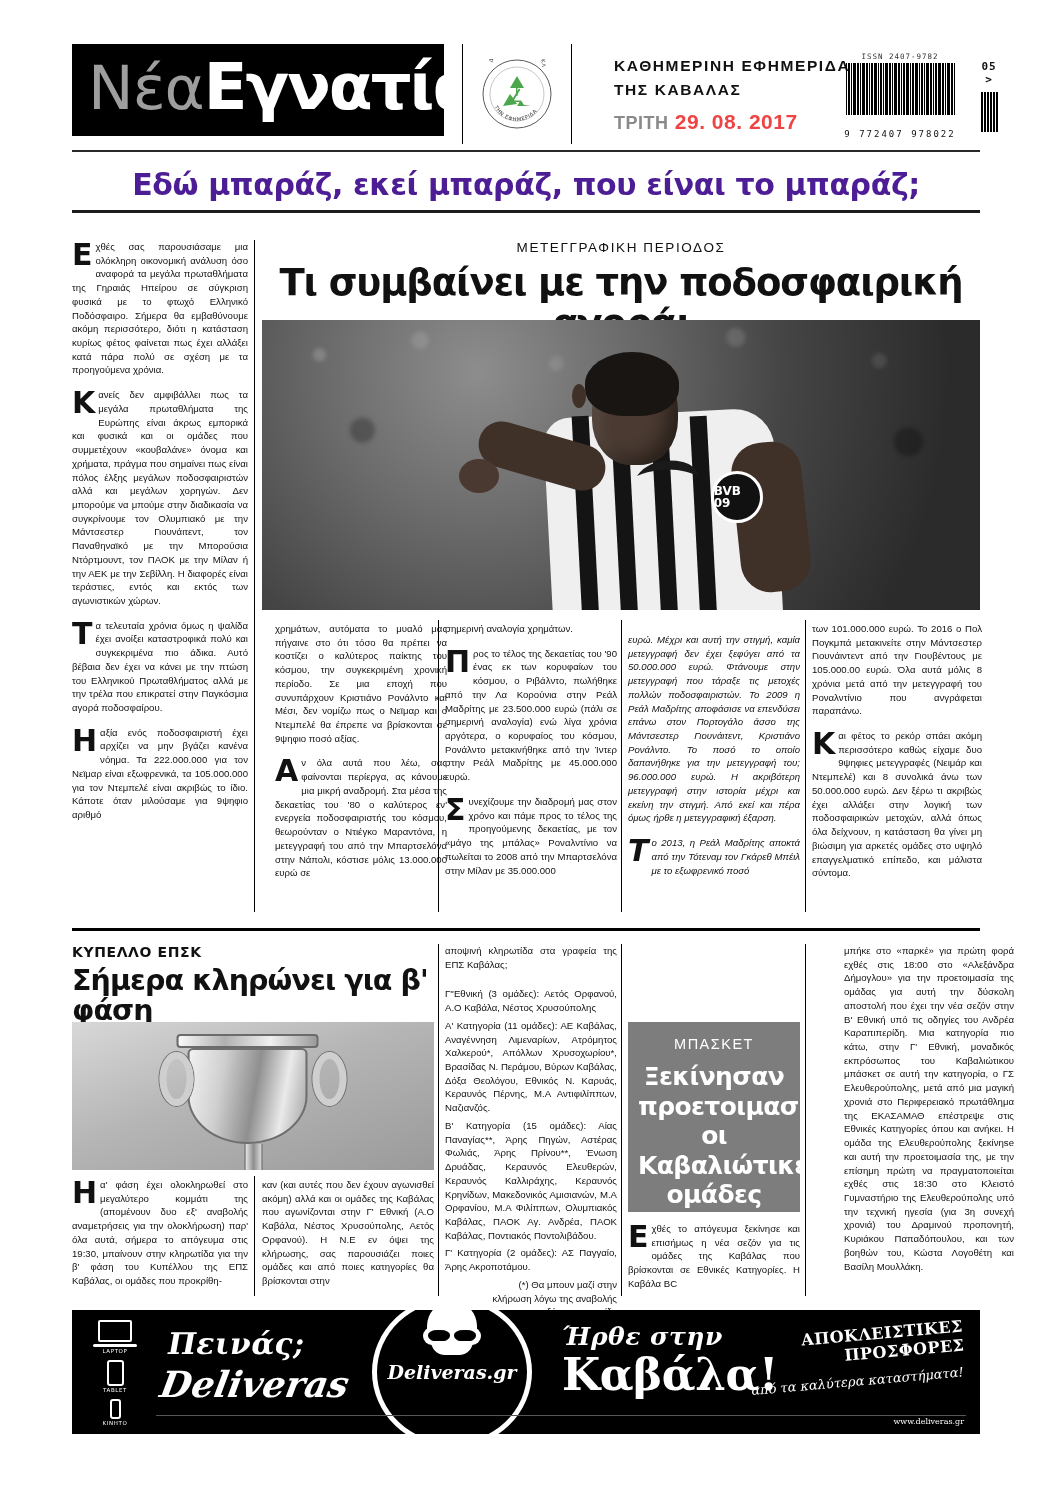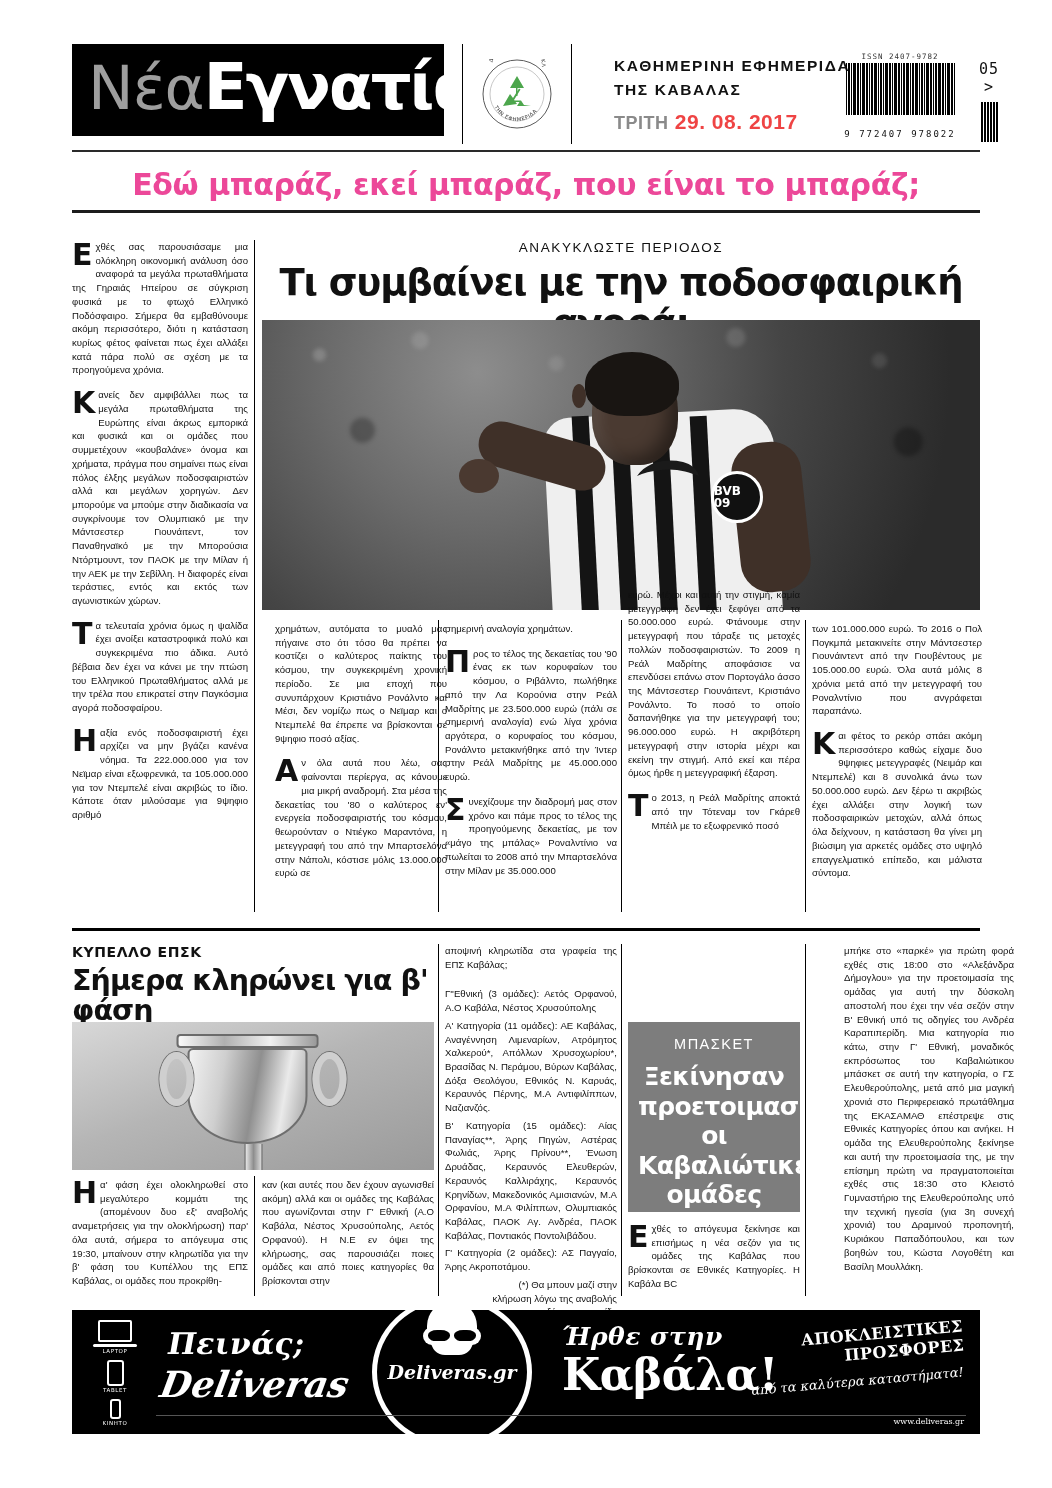--- a/index.html
+++ b/index.html
@@ -30,28 +30,28 @@
   .mast-date .dow { color:#8a8a8a; font-weight:700; font-size:18px; }
   .mast-date .dnum { color:#ef4444; font-weight:700; }
   .barcode-wrap { position:absolute; right:0; top:8px; width:160px; text-align:center; }
   .issn { font-family:"DejaVu Sans Mono", monospace; font-size:7.5px; letter-spacing:1px; color:#333; }
   .bars { height:52px; display:flex; align-items:flex-end; justify-content:center; gap:1px; margin-top:2px; }
   .bars i { display:block; background:#000; width:2px; height:52px; }
   .bars i.t { width:1px; }
   .bars i.w { width:3px; }
   .barnum { font-family:"DejaVu Sans Mono", monospace; font-size:9px; letter-spacing:2px; margin-top:14px; }
   .addon { position:absolute; right:-22px; top:8px; width:26px; }
-  .addon .lab { font-family:"DejaVu Sans Mono", monospace; font-size:15px; letter-spacing:1px;}
+  .addon .lab { font-family:"DejaVu Sans Mono", monospace; font-size:11px; letter-spacing:1px;font-weight:bold;}
   .addon .bars2 { height:46px; display:flex; align-items:flex-end; gap:1px; justify-content:center; }
   .addon .bars2 i { background:#000; width:2px; height:40px; }
 
   
   .rule-thin { position:absolute; left:72px; width:908px; height:2px; background:#2a2a2a; }
   .banner { position:absolute; left:72px; top:160px; width:908px; height:48px; display:flex; align-items:center; justify-content:center; }
-  .banner-text { color:#ec4899; font-size:30px; font-weight:700; letter-spacing:-0.4px; font-family:"DejaVu Sans", sans-serif; }
+  .banner-text { color:#4c1d95; font-size:30px; font-weight:700; letter-spacing:-0.4px; font-family:"DejaVu Sans", sans-serif; }
 
   
   .kicker { font-size:13.5px; letter-spacing:1.6px; font-weight:400; text-align:center; color:#111; }
   .headline { font-size:37px; font-weight:700; letter-spacing:-1.1px; text-align:center; line-height:1.12; font-family:"DejaVu Sans", sans-serif; margin-top:7px; }
 
   .col-rule { position:absolute; width:1px; background:#000; }
 
   .col { position:absolute; font-size:9.6px; line-height:1.43; text-align:justify; color:#111; }
   .col p { margin:0 0 11px 0; text-indent:0; }
   .col p.drop::first-letter {
@@ -234,21 +234,21 @@
   </div>
 
   <div class="rule-thin" style="top:150px;"></div>
   <div class="rule-thin" style="top:210px;height:3px;background:#1c1c1c;"></div>
 
   <div class="banner">
     <span class="banner-text">Εδώ μπαράζ, εκεί μπαράζ, που είναι το μπαράζ;</span>
   </div>
 
   <div style="position:absolute;left:262px;top:240px;width:718px;">
-    <div class="kicker">ΑΝΑΚΥΚΛΩΣΤΕ ΠΕΡΙΟΔΟΣ</div>
+    <div class="kicker">ΜΕΤΕΓΓΡΑΦΙΚΗ ΠΕΡΙΟΔΟΣ</div>
     <div class="headline">Τι συμβαίνει με την ποδοσφαιρική αγορά;</div>
   </div>
 
   <div class="photo" style="left:262px;top:320px;width:718px;height:290px;">
     <div class="sky"></div>
     <div class="crowd"></div>
     <div class="ply ply-torso"></div>
     <div class="stripe" style="left:44%;top:33%;width:17px;height:244px;transform:rotate(-3deg);"></div>
     <div class="stripe" style="left:49.5%;top:33%;width:17px;height:244px;transform:rotate(-3deg);"></div>
     <div class="stripe" style="left:55%;top:33%;width:17px;height:244px;transform:rotate(-3deg);"></div>
@@ -281,21 +281,21 @@
     <p>χρημάτων, αυτόματα το μυαλό μας πήγαινε στο ότι τόσο θα πρέπει να κοστίζει ο καλύτερος παίκτης του κόσμου, την συγκεκριμένη χρονική περίοδο. Σε μια εποχή που συνυπάρχουν Κριστιάνο Ρονάλντο και Μέσι, δεν νομίζω πως ο Νεϊμαρ και ο Ντεμπελέ θα έπρεπε να βρίσκονται σε 9ψηφιο ποσό αξίας.</p>
     <p class="drop">Αν όλα αυτά που λέω, σας φαίνονται περίεργα, ας κάνουμε μια μικρή αναδρομή. Στα μέσα της δεκαετίας του '80 ο καλύτερος εν' ενεργεία ποδοσφαιριστής του κόσμου, θεωρούνταν ο Ντιέγκο Μαραντόνα, η μετεγγραφή του από την Μπαρτσελόνα στην Νάπολι, κόστισε μόλις 13.000.000 ευρώ σε</p>
   </div>
 
   <div class="col" style="left:445px;top:622px;width:172px;height:290px;">
     <p>σημερινή αναλογία χρημάτων.</p>
     <p class="drop">Προς το τέλος της δεκαετίας του '90 ένας εκ των κορυφαίων του κόσμου, ο Ριβάλντο, πωλήθηκε από την Λα Κορούνια στην Ρεάλ Μαδρίτης με 23.500.000 ευρώ (πάλι σε σημερινή αναλογία) ενώ λίγα χρόνια αργότερα, ο κορυφαίος του κόσμου, Ρονάλντο μετακινήθηκε από την Ίντερ στην Ρεάλ Μαδρίτης με 45.000.000 ευρώ.</p>
     <p class="drop">Συνεχίζουμε την διαδρομή μας στον χρόνο και πάμε προς το τέλος της προηγούμενης δεκαετίας, με τον «μάγο της μπάλας» Ροναλντίνιο να πωλείται το 2008 από την Μπαρτσελόνα στην Μίλαν με 35.000.000</p>
   </div>
 
-  <div class="col" style="left:628px;top:588px;width:172px;height:290px;">
+  <div class="col" style="left:628px;top:633px;width:172px;height:290px;font-style:italic;">
     <p>ευρώ. Μέχρι και αυτή την στιγμή, καμία μετεγγραφή δεν έχει ξεφύγει από τα 50.000.000 ευρώ. Φτάνουμε στην μετεγγραφή που τάραξε τις μετοχές πολλών ποδοσφαιριστών. Το 2009 η Ρεάλ Μαδρίτης αποφάσισε να επενδύσει επάνω στον Πορτογάλο άσσο της Μάντσεστερ Γιουνάιτεντ, Κριστιάνο Ρονάλντο. Το ποσό το οποίο δαπανήθηκε για την μετεγγραφή του; 96.000.000 ευρώ. Η ακριβότερη μετεγγραφή στην ιστορία μέχρι και εκείνη την στιγμή. Από εκεί και πέρα όμως ήρθε η μετεγγραφική έξαρση.</p>
     <p class="drop">Το 2013, η Ρεάλ Μαδρίτης αποκτά από την Τότεναμ τον Γκάρεθ Μπέιλ με το εξωφρενικό ποσό</p>
   </div>
 
   <div class="col" style="left:812px;top:622px;width:170px;height:290px;">
     <p>των 101.000.000 ευρώ. Το 2016 ο Πολ Πογκμπά μετακινείτε στην Μάντσεστερ Γιουνάιντεντ από την Γιουβέντους με 105.000.00 ευρώ. Όλα αυτά μόλις 8 χρόνια μετά από την μετεγγραφή του Ροναλντίνιο που ανγράφεται παραπάνω.</p>
     <p class="drop">Και φέτος το ρεκόρ σπάει ακόμη περισσότερο καθώς είχαμε δυο 9ψηφιες μετεγγραφές (Νειμάρ και Ντεμπελέ) και 8 συνολικά άνω των 50.000.000 ευρώ. Δεν ξέρω τι ακριβώς έχει αλλάξει στην λογική των ποδοσφαιρικών μετοχών, αλλά όπως όλα δείχνουν, η κατάσταση θα γίνει μη βιώσιμη για αρκετές ομάδες στο υψηλό επαγγελματικό επίπεδο, και μάλιστα σύντομα.</p>
   </div>
 
   <div class="col-rule" style="left:254px;top:240px;height:672px;"></div>

